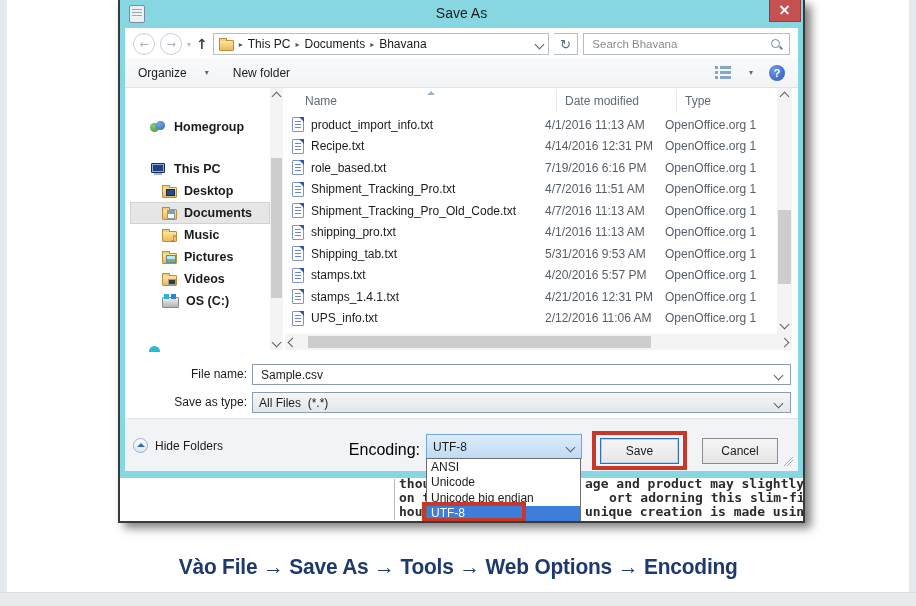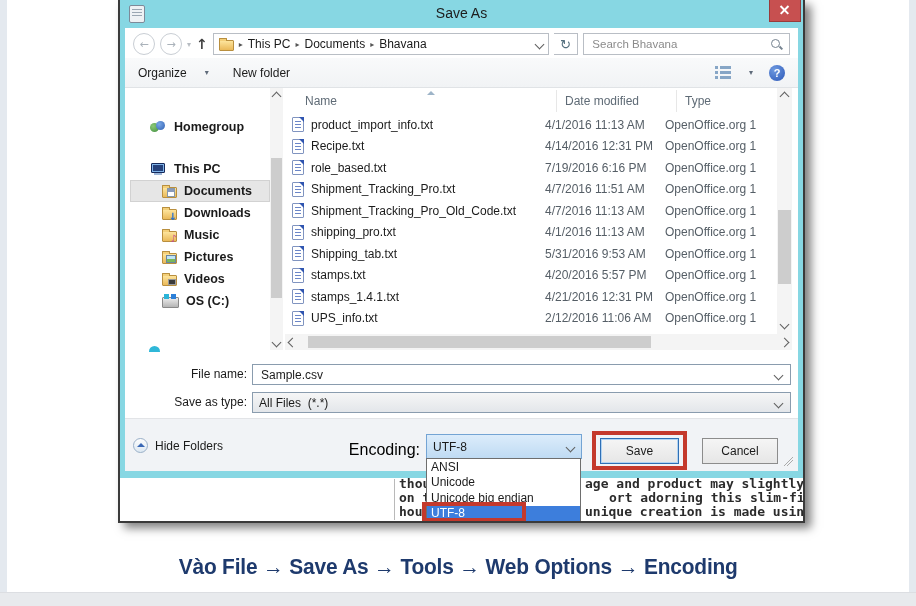--- a/index.html
+++ b/index.html
@@ -235,27 +235,27 @@
           <div class="sidebar">
             <div class="sbitem">
               <span class="si si-home"></span>
               <span>Homegroup</span>
             </div>
             <div class="sbgap"></div>
             <div class="sbitem">
               <span class="si si-pc"></span>
               <span>This PC</span>
             </div>
+            <div class="sbitem child">
+              <span class="fold f-desktop"></span>
+              <span>Desktop</span>
+            </div>
             <div class="sbitem child sel">
               <span class="fold f-docs"></span>
               <span>Documents</span>
-            </div>
-            <div class="sbitem child">
-              <span class="fold f-down"></span>
-              <span>Downloads</span>
             </div>
             <div class="sbitem child">
               <span class="fold f-music"></span>
               <span>Music</span>
             </div>
             <div class="sbitem child">
               <span class="fold f-pics"></span>
               <span>Pictures</span>
             </div>
             <div class="sbitem child">

